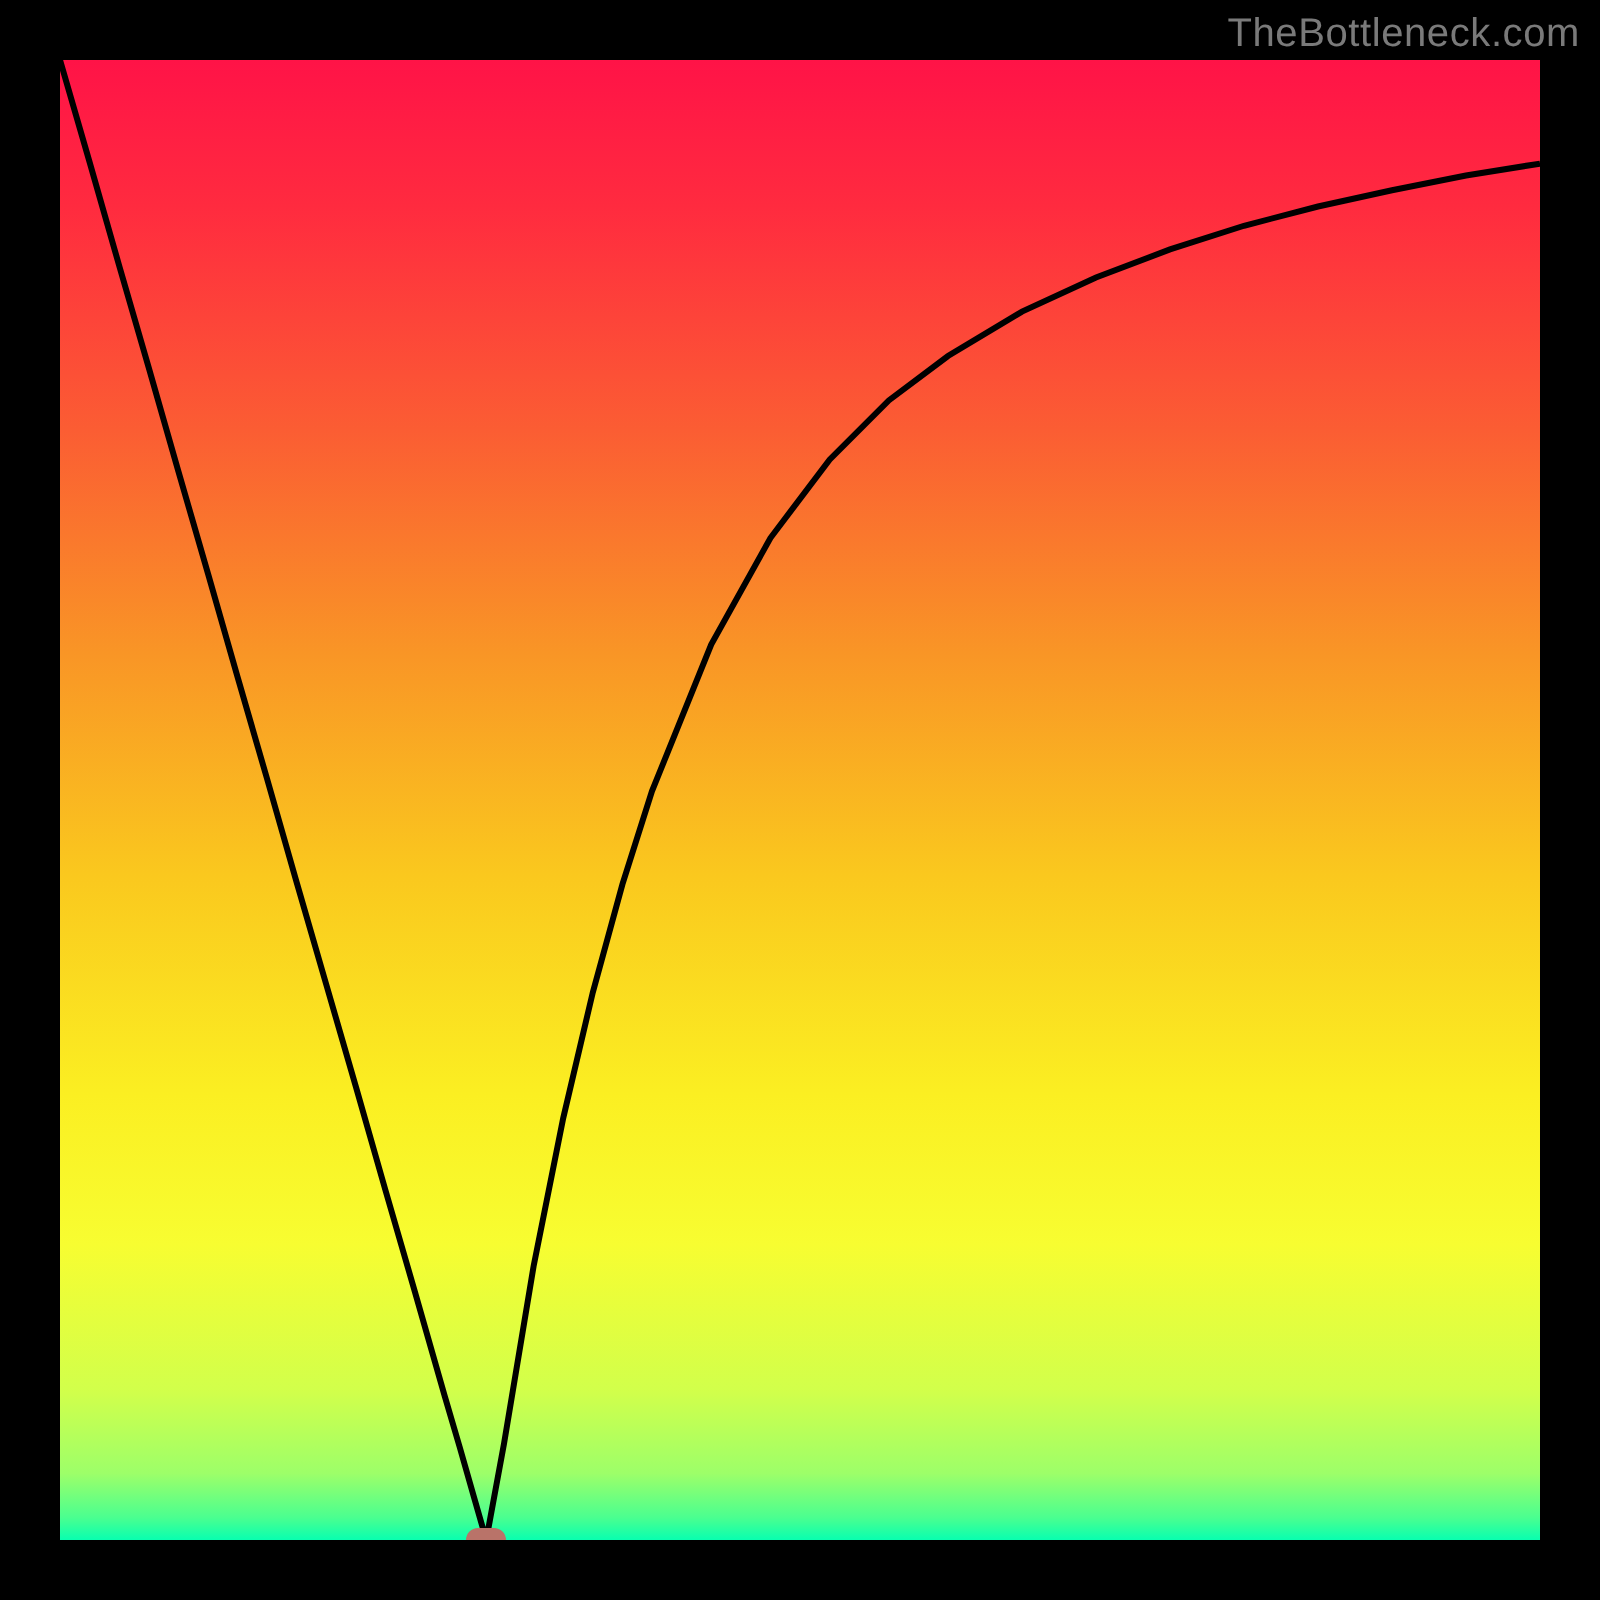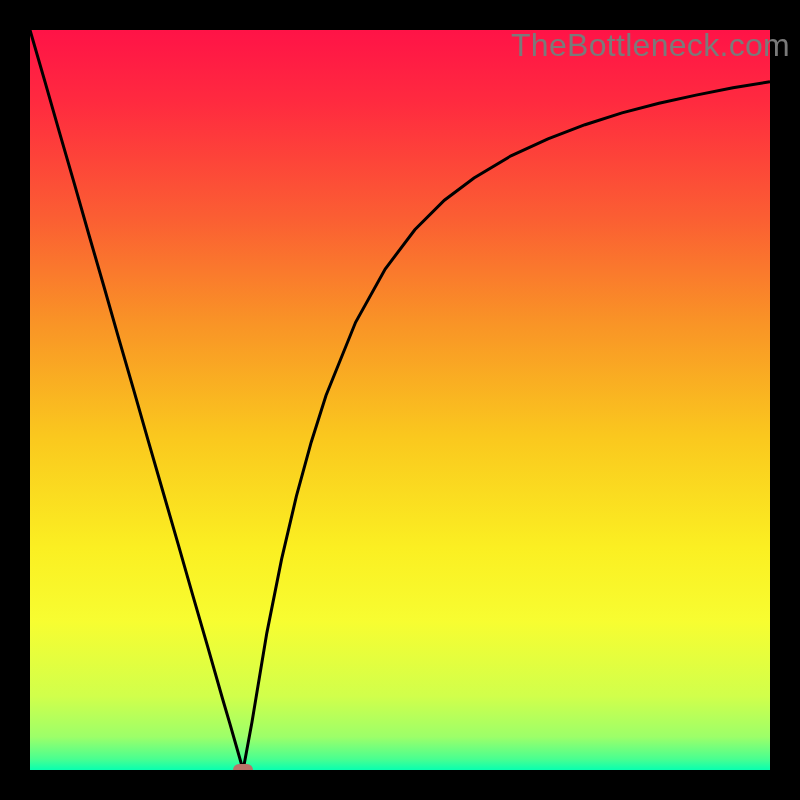--- a/index.html
+++ b/index.html
@@ -25,25 +25,24 @@
     top: 30px;
     width: 740px;
     height: 740px;
     overflow: hidden;
   }
   .watermark {
     position: absolute;
     top: 6px;
     right: 10px;
     color: #7a7a7a;
-    font-size: 32px;
+    font-size: 20px;
     font-weight: 500;
     letter-spacing: 0.3px;
     font-family: Arial, Helvetica, sans-serif;
-    margin-top: 21px;
   }
   svg {
     display: block;
   }
   .marker {
     position: absolute;
     width: 20px;
     height: 12px;
     border-radius: 6px;
     transform: translate(-50%, -50%);

